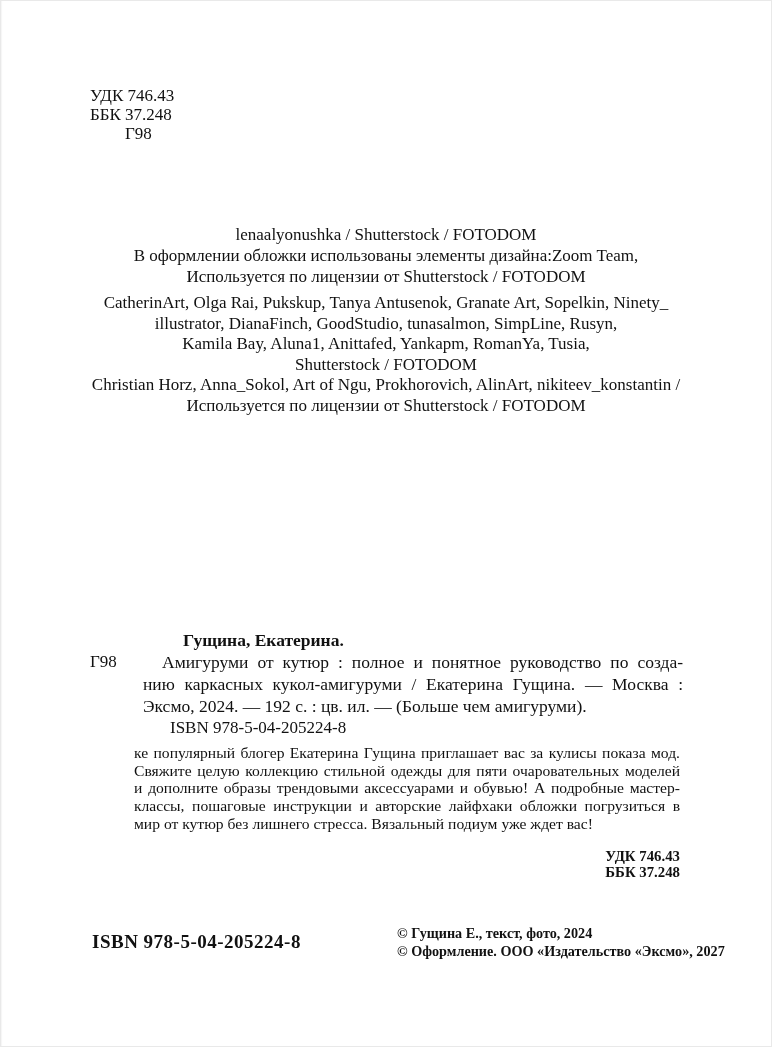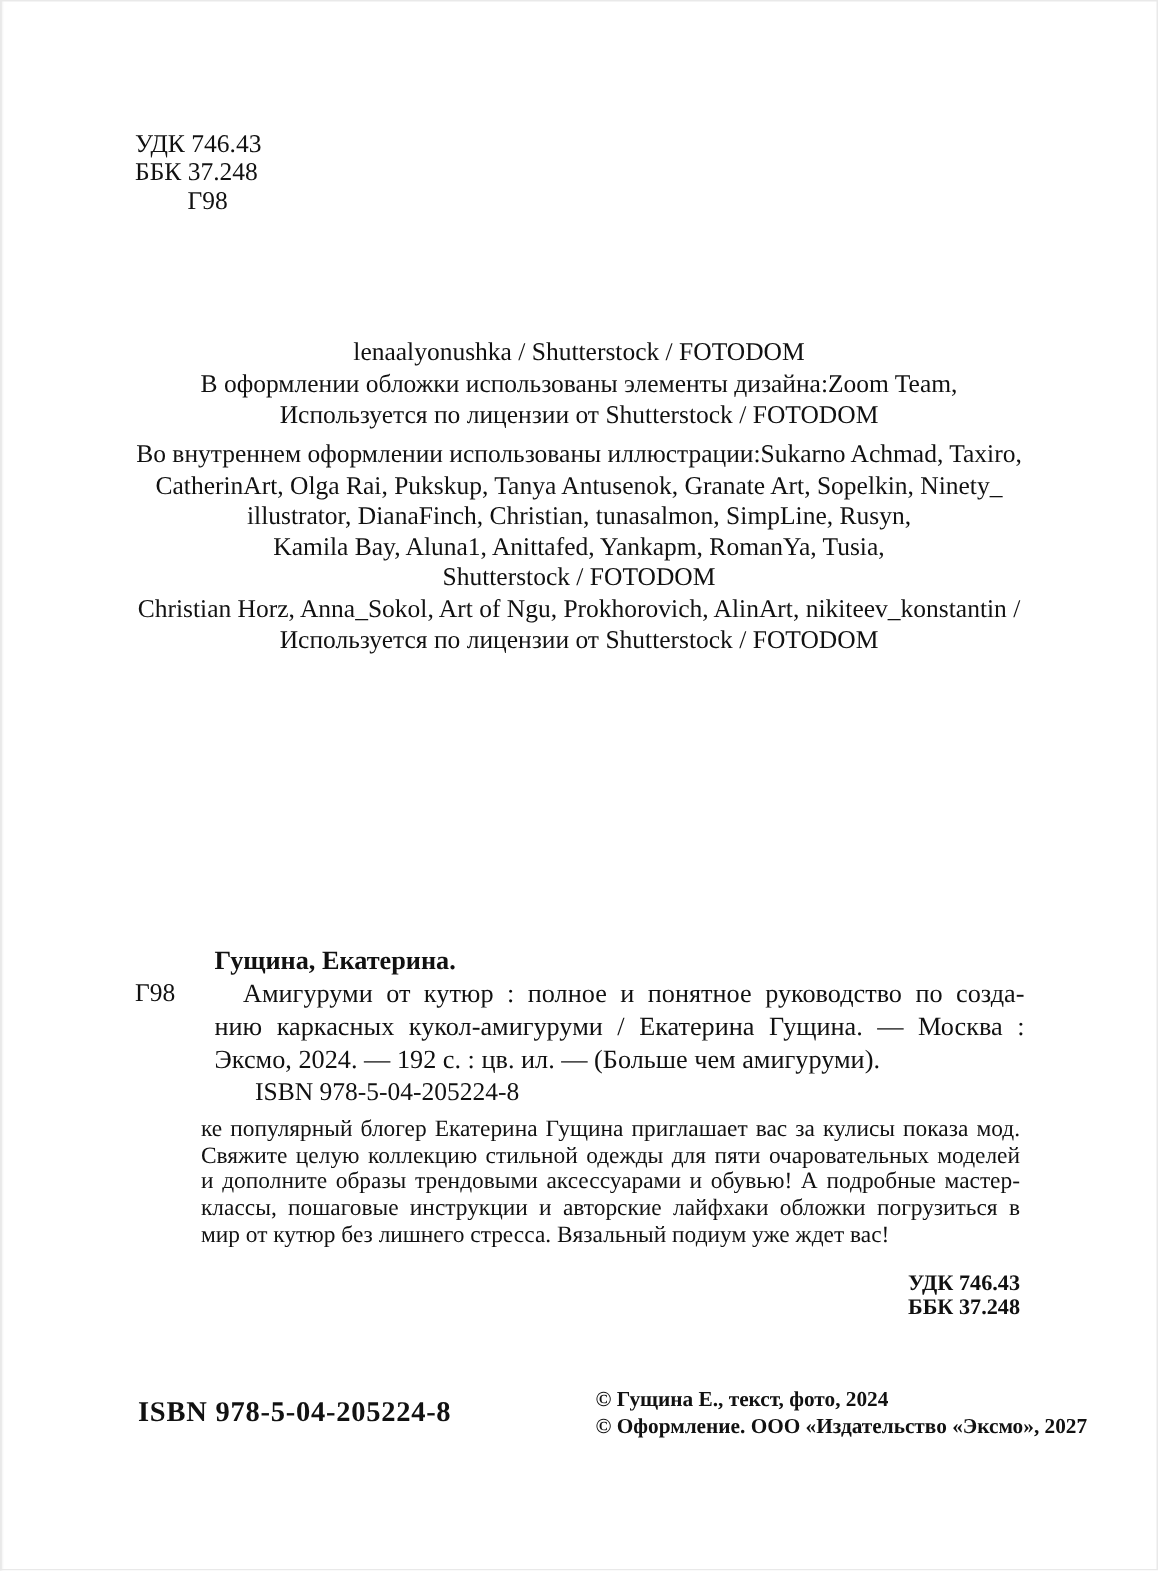--- a/index.html
+++ b/index.html
@@ -30,21 +30,21 @@
 
   
   .margin-code {
     position: absolute; left: 90px; top: 651px;
     font-size: 17px; line-height: 22px;
   }
   .bib-block {
     position: absolute; left: 143px; top: 629px; width: 540px;
     font-size: 17.5px; line-height: 22px;
   }
-  .bib-heading { font-weight: bold; }
+  .bib-heading { font-weight: bold; margin-left: 40px; }
   .indent-sm { text-indent: 19px; }
   .jline { text-align: justify; text-align-last: justify; }
 
   .isbn-mid {
     position: absolute; left: 170px; top: 718px;
     font-size: 17px; line-height: 20px;
   }
 
   
   .annotation {
@@ -81,23 +81,22 @@
     <div class="gcode">Г98</div>
   </div>
 
   <div class="center-block cover-credits">
     <div>lenaalyonushka / Shutterstock / FOTODOM</div>
     <div>В оформлении обложки использованы элементы дизайна:Zoom Team,</div>
     <div>Используется по лицензии от Shutterstock / FOTODOM</div>
   </div>
 
   <div class="center-block illustration-credits">
-    <div>Во внутреннем оформлении использованы иллюстрации:Sukarno Achmad, Taxiro,</div>
     <div>CatherinArt, Olga Rai, Pukskup, Tanya Antusenok, Granate Art, Sopelkin, Ninety_</div>
-    <div>illustrator, DianaFinch, Christian, tunasalmon, SimpLine, Rusyn,</div>
+    <div>illustrator, DianaFinch, GoodStudio, tunasalmon, SimpLine, Rusyn,</div>
     <div>Kamila Bay, Aluna1, Anittafed, Yankapm, RomanYa, Tusia,</div>
     <div>Shutterstock / FOTODOM</div>
     <div>Christian Horz, Anna_Sokol, Art of Ngu, Prokhorovich, AlinArt, nikiteev_konstantin /</div>
     <div>Используется по лицензии от Shutterstock / FOTODOM</div>
   </div>
 
   <div class="margin-code">Г98</div>
 
   <div class="bib-block">
     <div class="bib-heading">Гущина, Екатерина.</div>

